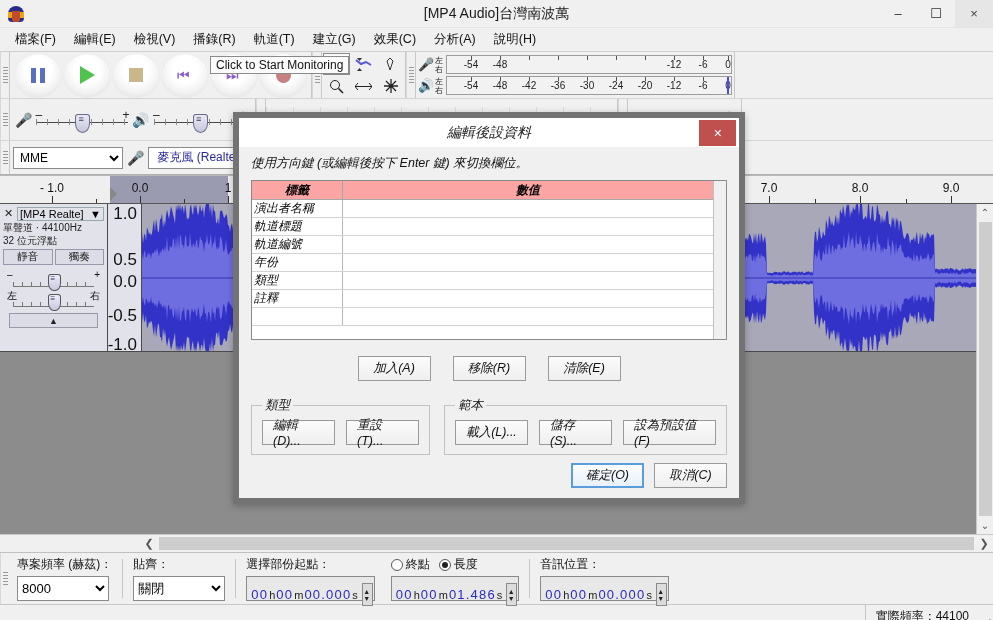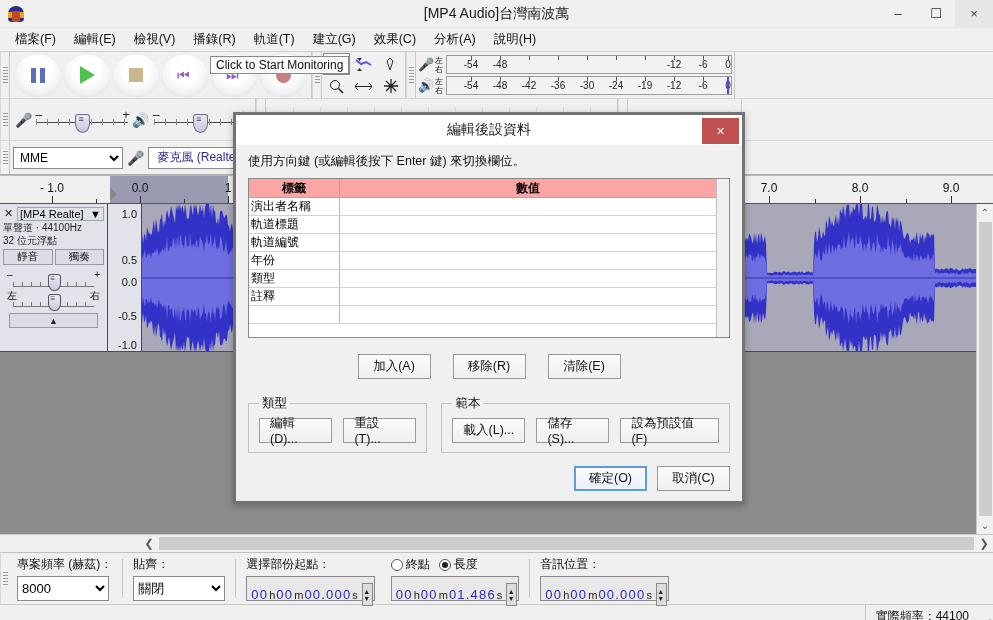--- a/index.html
+++ b/index.html
@@ -176,21 +176,21 @@
     border-bottom: 1px solid #777; }
   .th-slider .thm { position: absolute; left: 50%; top: 4px; width: 13px; height: 17px; margin-left: -6px;
     background: linear-gradient(#ececf8,#c8c8e0); border: 1px solid #555; border-radius: 3px 3px 45% 45%; }
   .th-slider .thm::after{content:"\2261";position:absolute;left:2px;top:-1px;font-size:8px;color:#335;}
   .th-slider .lb { position: absolute; font-size: 10px; top: -1px; color: #111; }
   .th-collapse { margin: 2px 6px 0; height: 15px; border: 1px solid #9898a8; background: #dcdce6;
     display: flex; align-items: center; justify-content: center; font-size: 9px; color:#222; }
 
   .vruler {
     width: 34px; background: #e2e2ea; border-right: 1px solid #4a4a4a;
-    position: relative; font-size: 11px; color: #111;
+    position: relative; font-size: 17px; color: #111;
   }
   .vruler span { position: absolute; right: 4px; transform: translateY(-50%); }
   .wave-canvas { flex: 1; position: relative; background: #a8a8b8; overflow: hidden; }
 
   
   #hscroll {
     height: 18px; background: #f0f0f0; display: flex; align-items: center;
     border-top: 1px solid #c8c8c8;
   }
   .hs-arrow { width: 18px; text-align: center; font-size: 11px; color: #555; }
@@ -230,22 +230,22 @@
     height: 24px; background: #f0f0f0; border-top: 1px solid #c8c8c8;
     display: flex; align-items: center; justify-content: flex-end; font-size: 12px; color: #111;
   }
   #status-right { border-left: 1px solid #c6c6c6; padding: 0 10px; height: 100%;
                   display: flex; align-items: center; }
   #grip-corner { width: 14px; height: 100%; display:flex;align-items:flex-end;justify-content:flex-end;padding:2px;}
 
   
   #dialog {
     position: absolute; left: 233px; top: 112px; width: 512px; height: 392px;
-    background: #f0f0f0; border: 3px solid #737373; box-shadow: 0 2px 7px rgba(0,0,0,.25);
-    z-index: 50; display: flex; flex-direction: column;
+    background: #f0f0f0; border: 6px solid #737373; box-shadow: 0 2px 7px rgba(0,0,0,.25);
+    z-index: 50; display: flex; flex-direction: column; font-style: italic;
   }
   #dlg-title {
     height: 30px; background: #fff; display: flex; align-items: center; position: relative;
   }
   #dlg-title-text { position: absolute; left: 0; right: 0; text-align: center;
     font-size: 14px; color: #222; }
   #dlg-close {
     margin-left: auto; width: 37px; height: 26px; margin-right: 3px; margin-top: 1px;
     background: #c0504d; color: #fff; display: flex; align-items: center; justify-content: center;
     font-size: 14px; z-index: 2;
@@ -422,21 +422,21 @@
               <span style="left:53px">-48</span>
             <i style="left:82px"></i>
               <span style="left:82px">-42</span>
             <i style="left:111px"></i>
               <span style="left:111px">-36</span>
             <i style="left:140px"></i>
               <span style="left:140px">-30</span>
             <i style="left:169px"></i>
               <span style="left:169px">-24</span>
             <i style="left:198px"></i>
-              <span style="left:198px">-19</span>
+              <span style="left:198px">-20</span>
             <i style="left:227px"></i>
               <span style="left:227px">-12</span>
             <i style="left:256px"></i>
               <span style="left:256px">-6</span>
             <i style="left:281px"></i>
               <span style="left:281px">0</span>
           </div>
           <div id="rec-cursor"></div>
         </div>
       </div>

